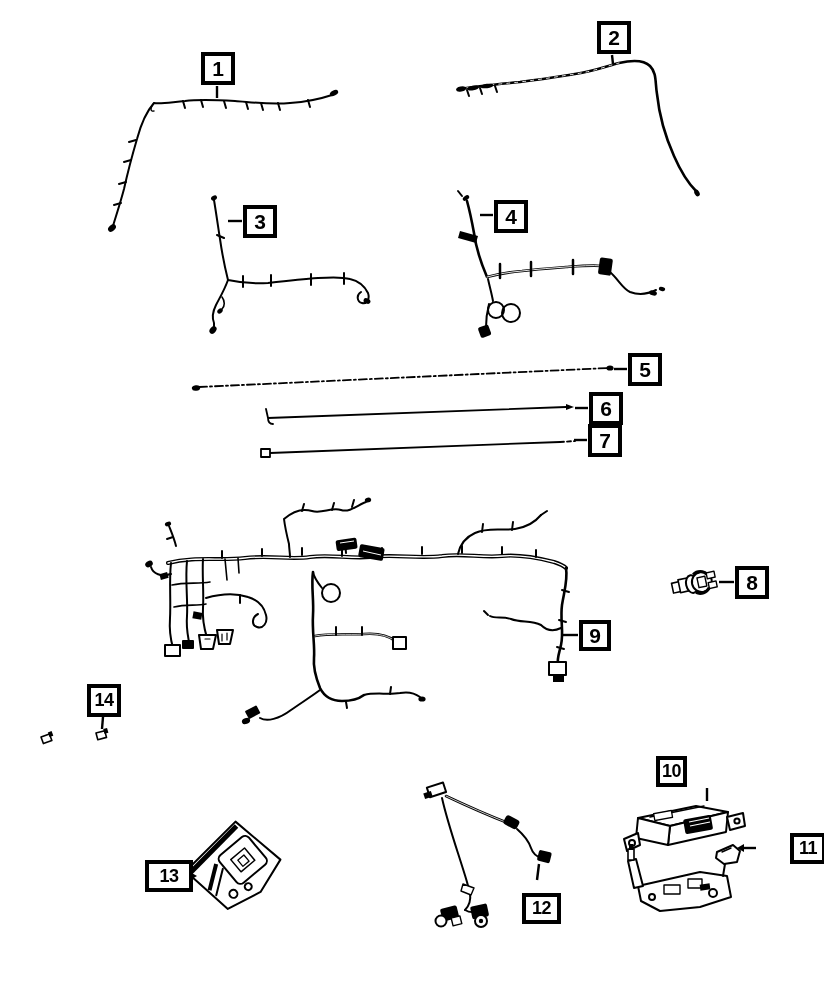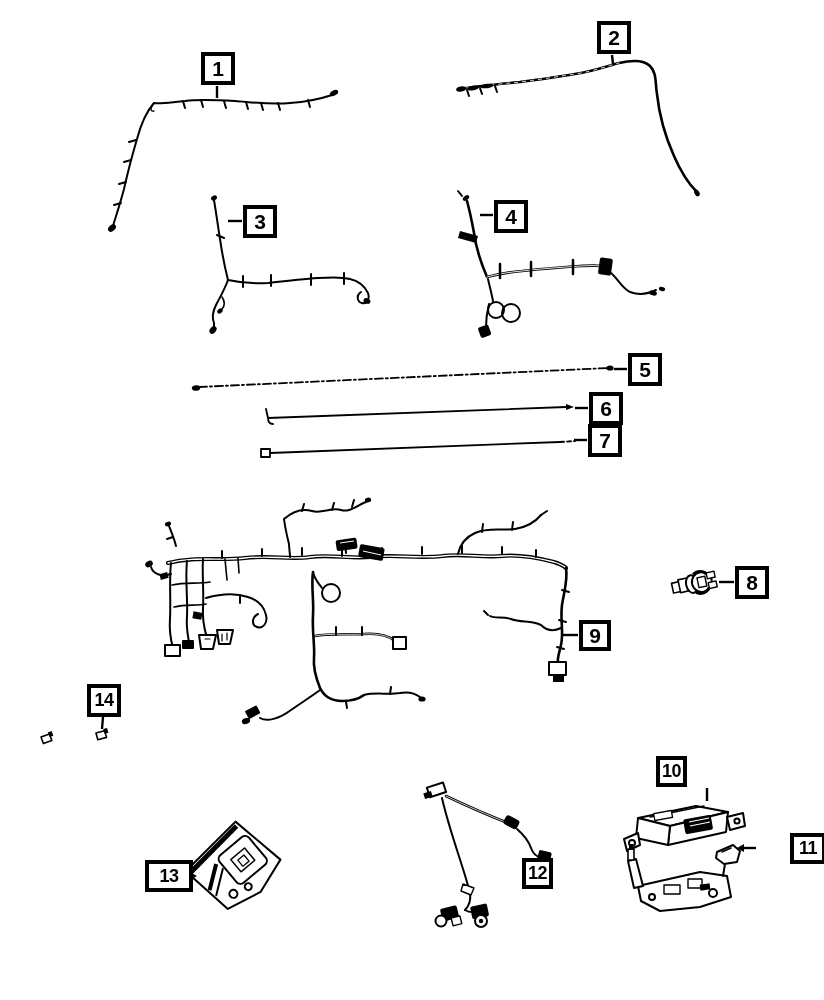--- a/index.html
+++ b/index.html
@@ -259,17 +259,17 @@
 <div class="callout" style="left:597px;top:21px">2</div>
 <div class="callout" style="left:243px;top:205px">3</div>
 <div class="callout" style="left:494px;top:200px">4</div>
 <div class="callout" style="left:628px;top:353px">5</div>
 <div class="callout" style="left:589px;top:392px">6</div>
 <div class="callout" style="left:588px;top:424px">7</div>
 <div class="callout" style="left:735px;top:566px">8</div>
 <div class="callout" style="left:579px;top:620px;width:32px;height:31px">9</div>
 <div class="callout two" style="left:656px;top:756px;width:31px;height:31px">10</div>
 <div class="callout two" style="left:790px;top:833px;width:36px;height:31px">11</div>
-<div class="callout two" style="left:522px;top:858px;width:31px;height:31px">12</div>
+<div class="callout two" style="left:522px;top:893px;width:39px;height:31px">12</div>
 <div class="callout two" style="left:145px;top:860px;width:48px;height:32px">13</div>
 <div class="callout two" style="left:87px;top:684px">14</div>
 
 </div>
 
 </body></html>

